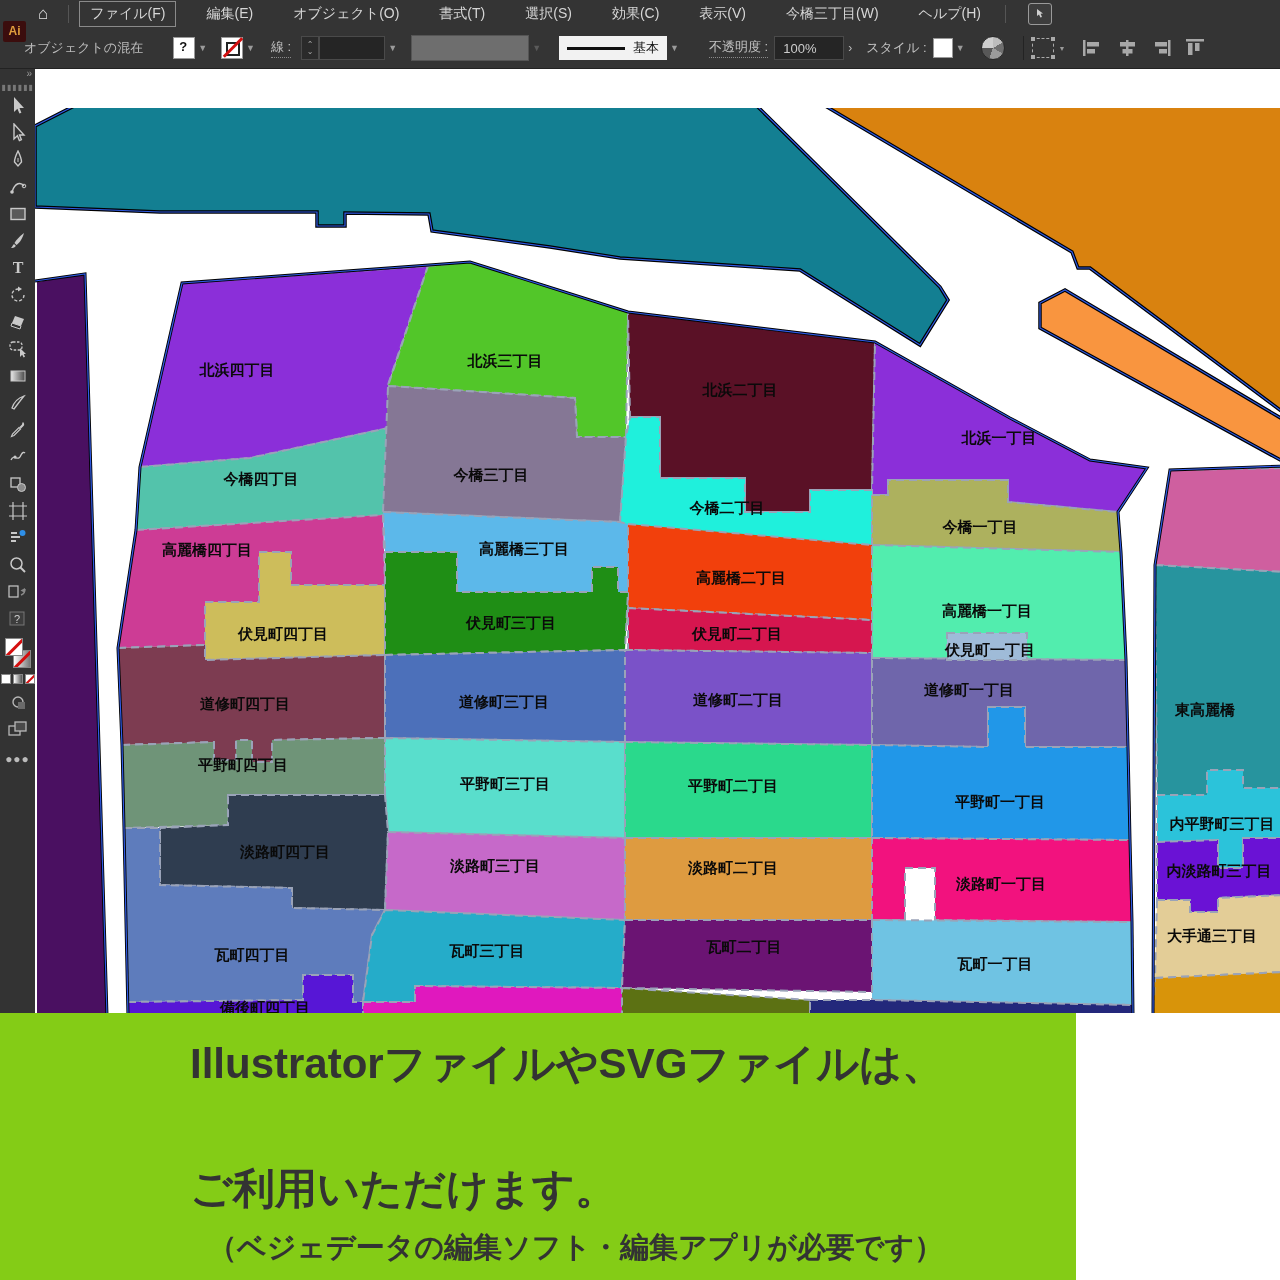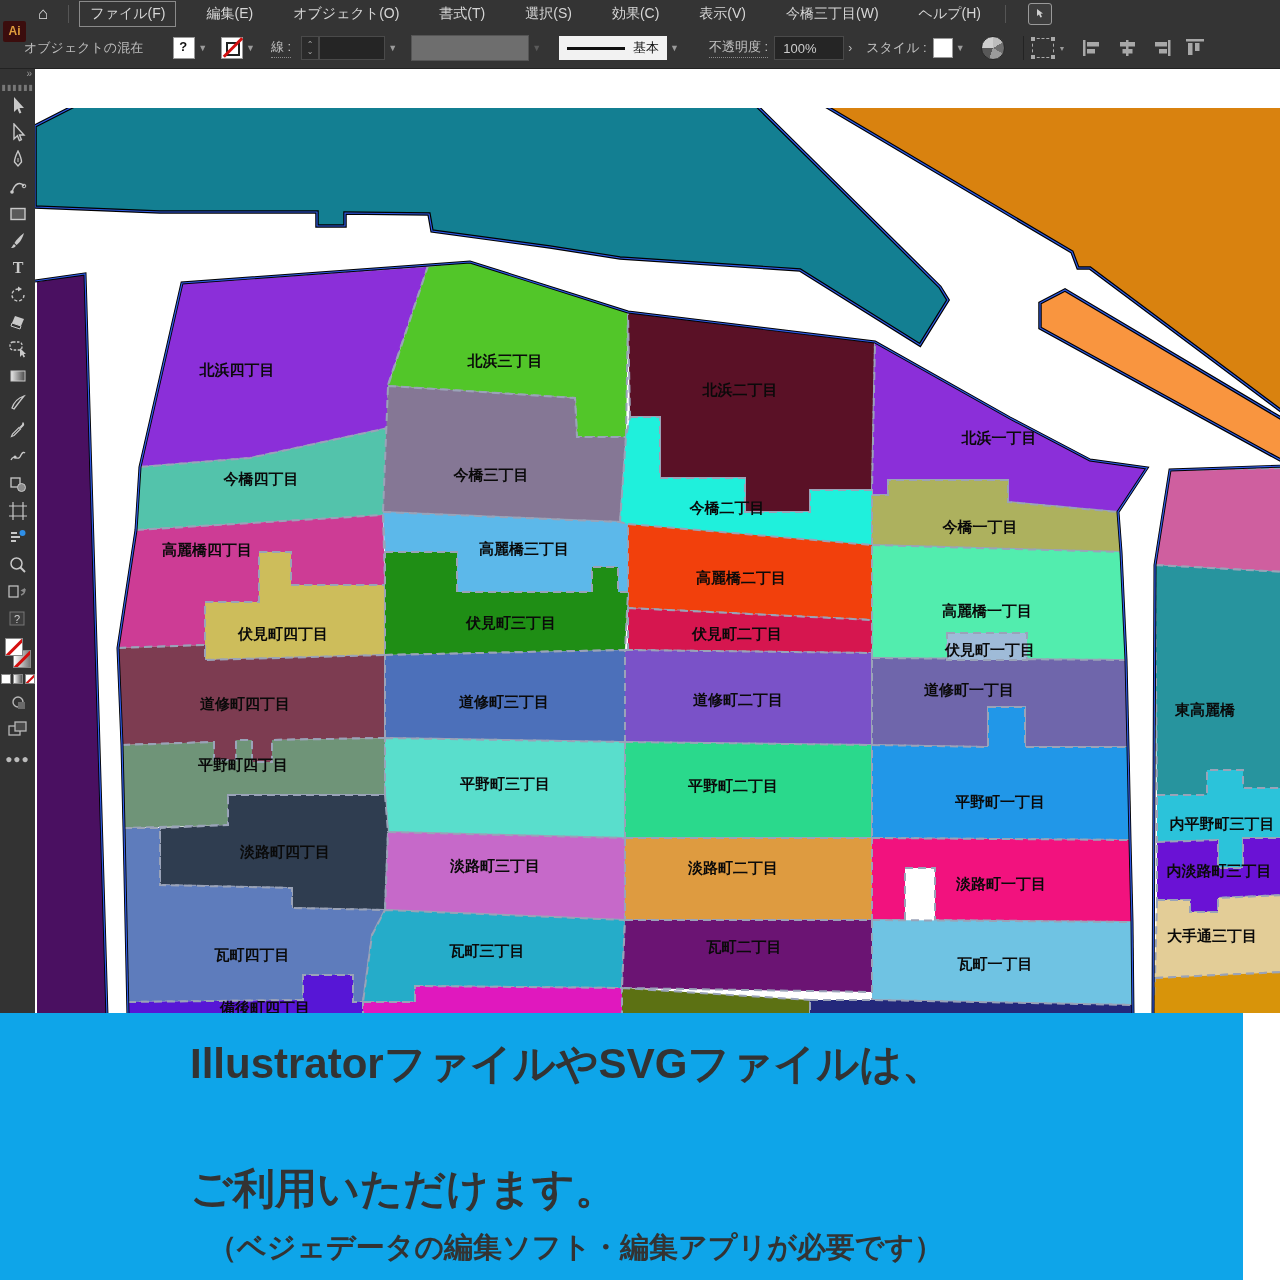--- a/index.html
+++ b/index.html
@@ -61,21 +61,21 @@
     background:linear-gradient(90deg,#fff,#777);overflow:hidden;}
   .slash-line{position:absolute;left:-3px;top:6px;width:26px;height:2.5px;background:#d40f0f;transform:rotate(-45deg);}
   .minirow{display:flex;gap:2px;margin-top:6px;}
   .minisq{width:8px;height:8px;border:1px solid #888;position:relative;overflow:hidden;background:#fff;}
   .minisq.grad{background:linear-gradient(90deg,#fff,#555);}
   .minisq.none::after{content:"";position:absolute;left:-2px;top:3px;width:14px;height:2px;background:#d40f0f;transform:rotate(-45deg);}
   .dots{color:#bbb;font-size:12px;letter-spacing:1px;margin-top:10px;}
   
   .canvas{position:absolute;left:35px;top:108px;width:1245px;height:905px;background:#fff;overflow:hidden;z-index:1;}
   
-  .caption{position:absolute;left:0;top:1013px;width:1243px;height:267px;background:#0ea5e9;color:#333;}
+  .caption{position:absolute;left:0;top:1013px;width:1076px;height:267px;background:#84cc16;color:#333;}
   .cap-line{position:absolute;left:190px;font-weight:bold;white-space:nowrap;}
   .cap-1{top:23px;font-size:42px;}
   .cap-2{top:85px;font-size:42px;}
   .cap-3{top:148px;font-size:42px;}
   .cap-4{top:215px;left:208px;font-size:29px;}
 </style>
 </head>
 <body>
 
 <div id="app">

